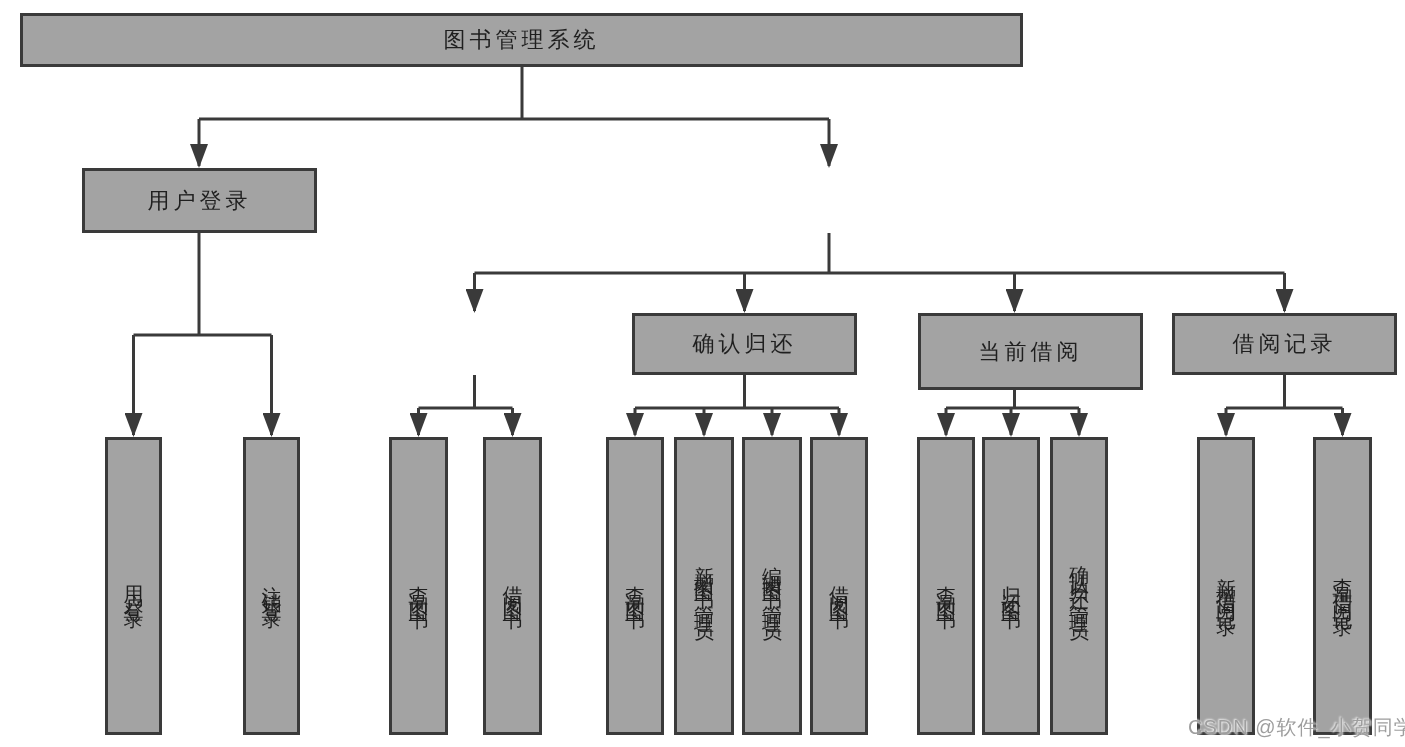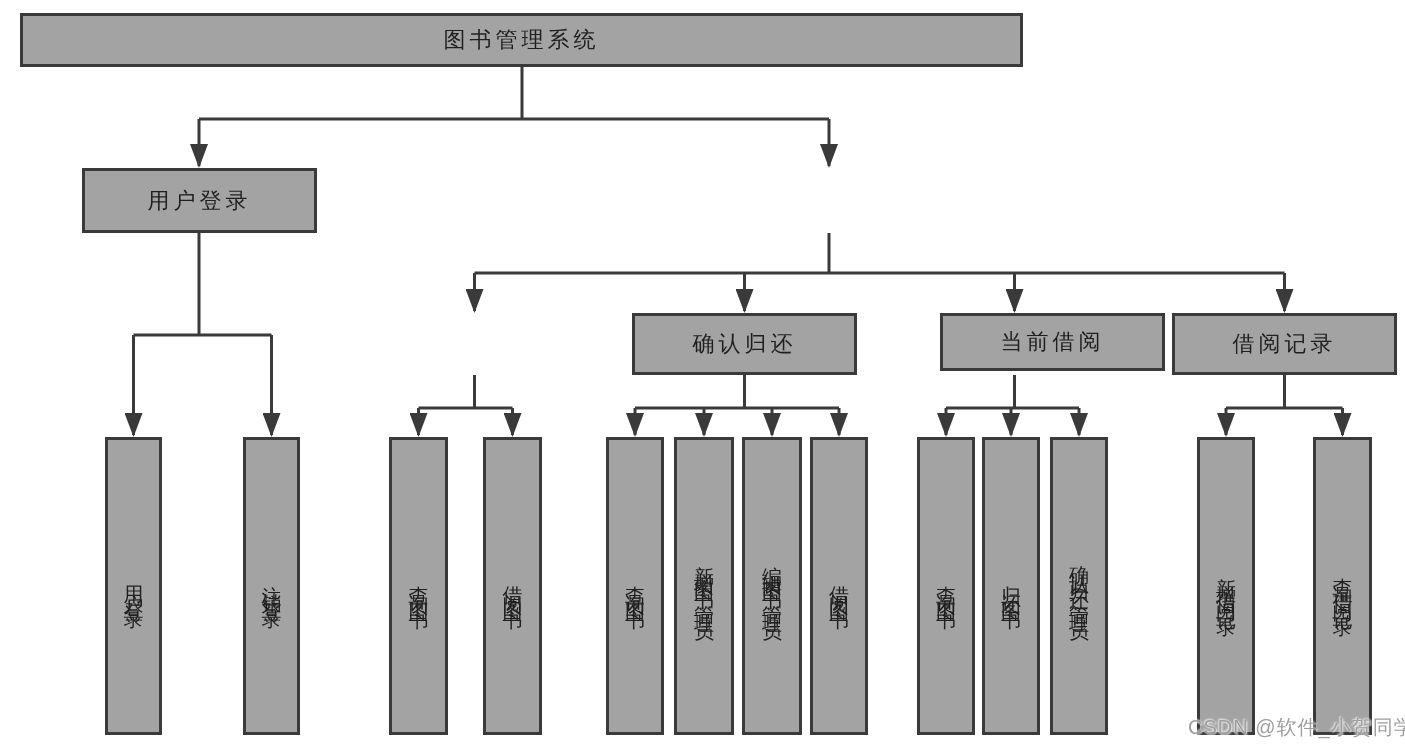--- a/index.html
+++ b/index.html
@@ -102,21 +102,21 @@
     <span class="hlabel">图书管理系统</span>
   </div>
 
   <div class="box" style="left:82px;top:168px;width:235px;height:65px">
     <span class="hlabel">用户登录</span>
   </div>
 
   <div class="box" style="left:632px;top:313px;width:225px;height:62px">
     <span class="hlabel">确认归还</span>
   </div>
-  <div class="box" style="left:940px;top:313px;width:225px;height:58px">
+  <div class="box" style="left:918px;top:313px;width:225px;height:77px">
     <span class="hlabel">当前借阅</span>
   </div>
   <div class="box" style="left:1172px;top:313px;width:225px;height:62px">
     <span class="hlabel">借阅记录</span>
   </div>
 
   <div class="box" style="left:105px;top:437px;width:57px;height:298px">
     <span class="vtext">用户登录</span>
   </div>
   <div class="box" style="left:243px;top:437px;width:57px;height:298px">

